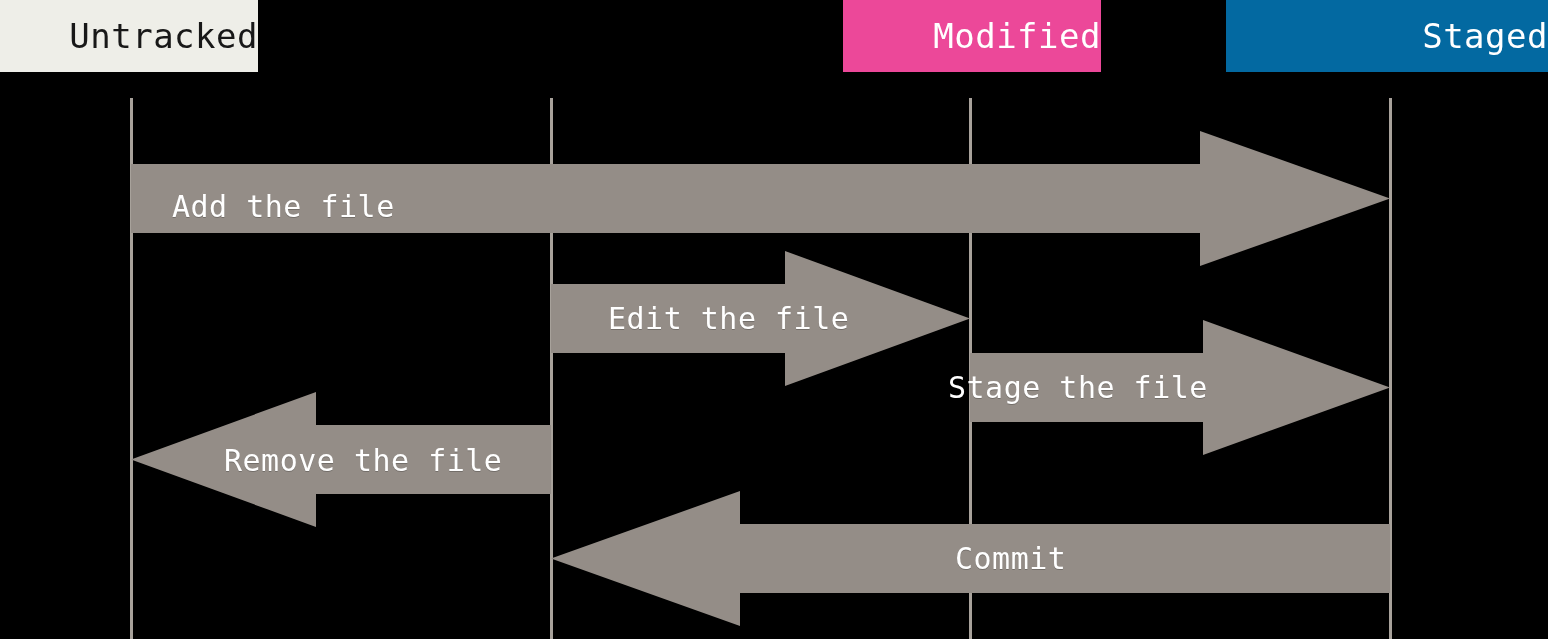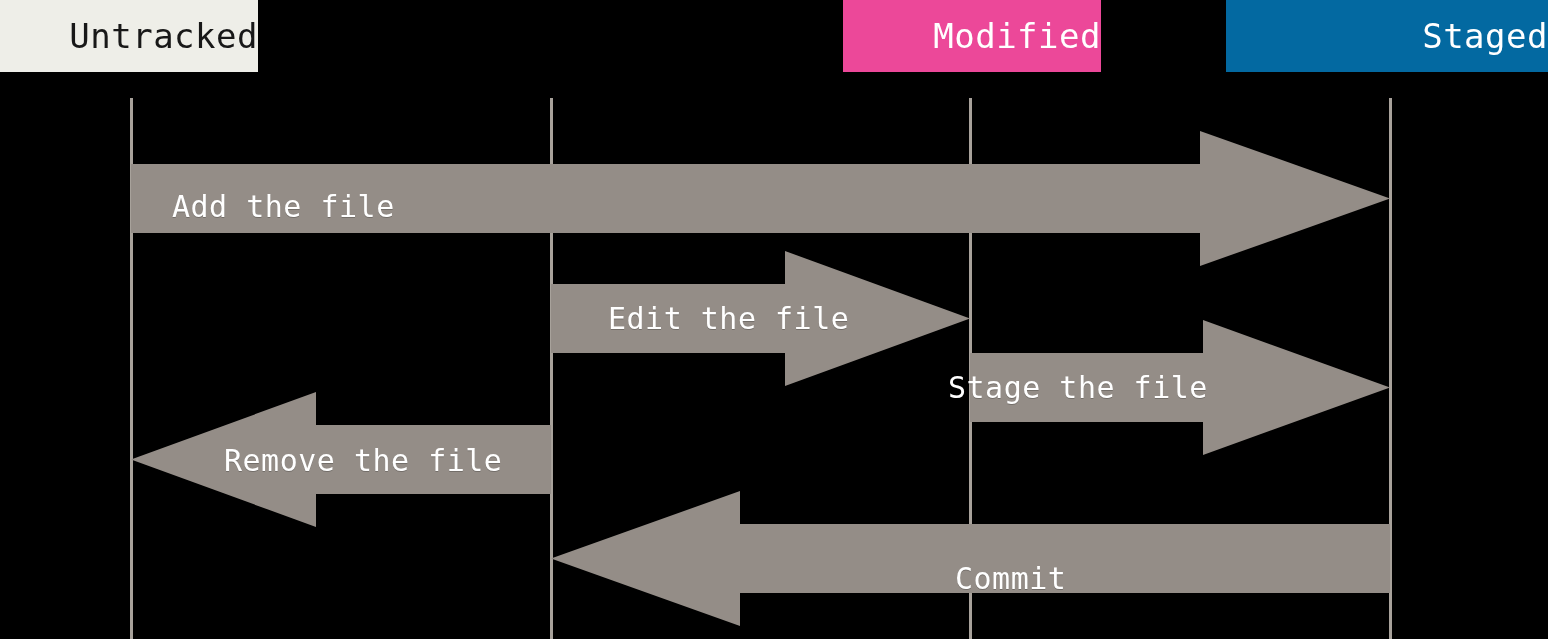--- a/index.html
+++ b/index.html
@@ -106,15 +106,15 @@
         <polygon points="420,33 185,33 185,0 0,67.5 185,135 185,102 420,102" fill="#948d87"></polygon>
       </svg>
     </div>
   <div class="arrow-text" style="left: 224px; top: 446px;">Remove the file</div>
 
   <div class="arrow" style="left: 551px; top: 491px; width: 839px; height: 135px;">
       <svg width="839" height="135" viewBox="0 0 839 135">
         <polygon points="839,33 189,33 189,0 0,67.5 189,135 189,102 839,102" fill="#948d87"></polygon>
       </svg>
     </div>
-  <div class="arrow-text" style="left: 955px; top: 564px;">Commit</div>
+  <div class="arrow-text" style="left: 955px; top: 544px;">Commit</div>
 
 </div>
 
 </body></html>

